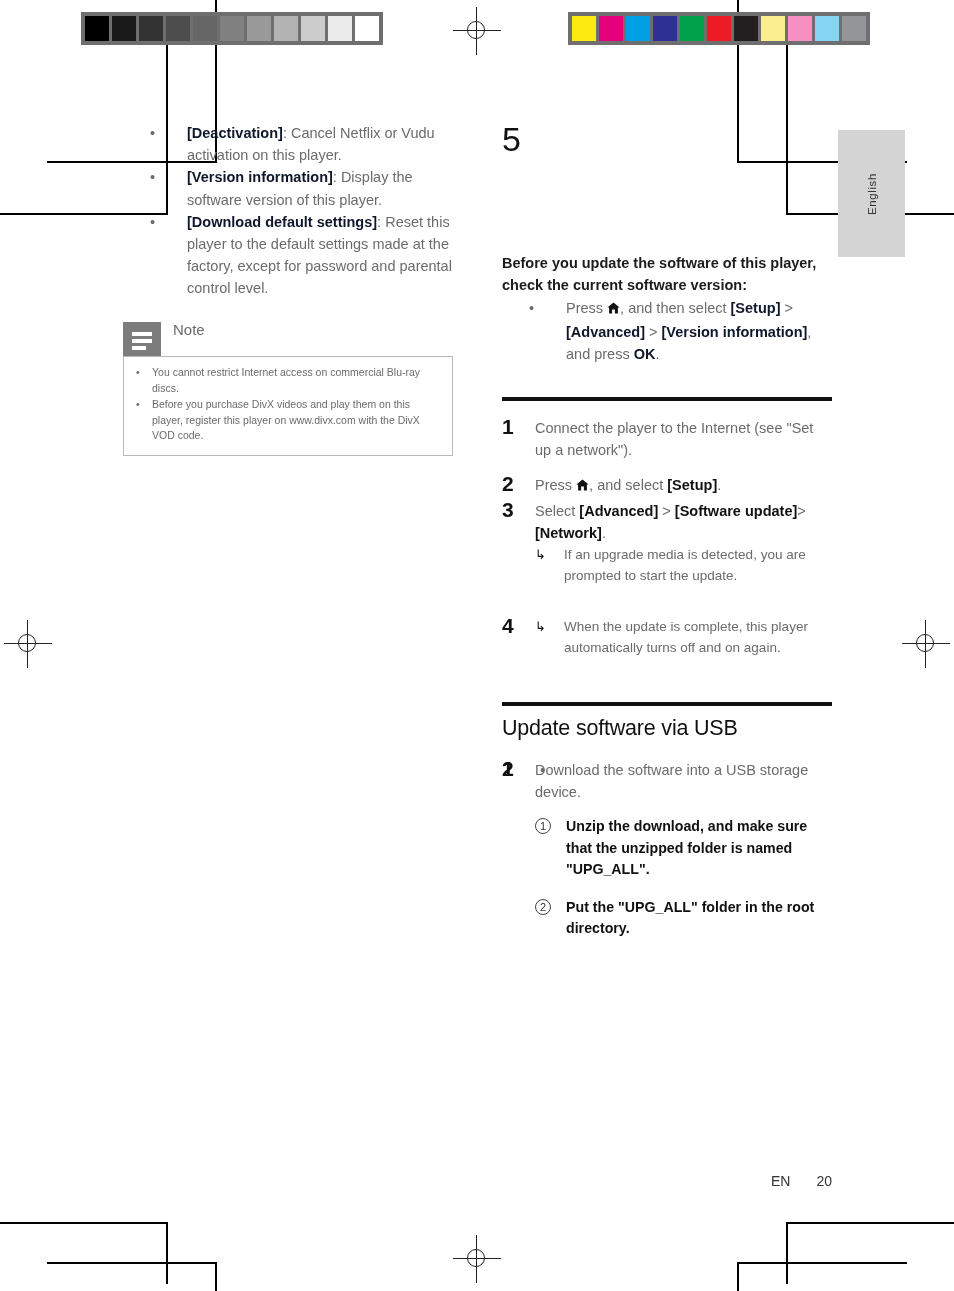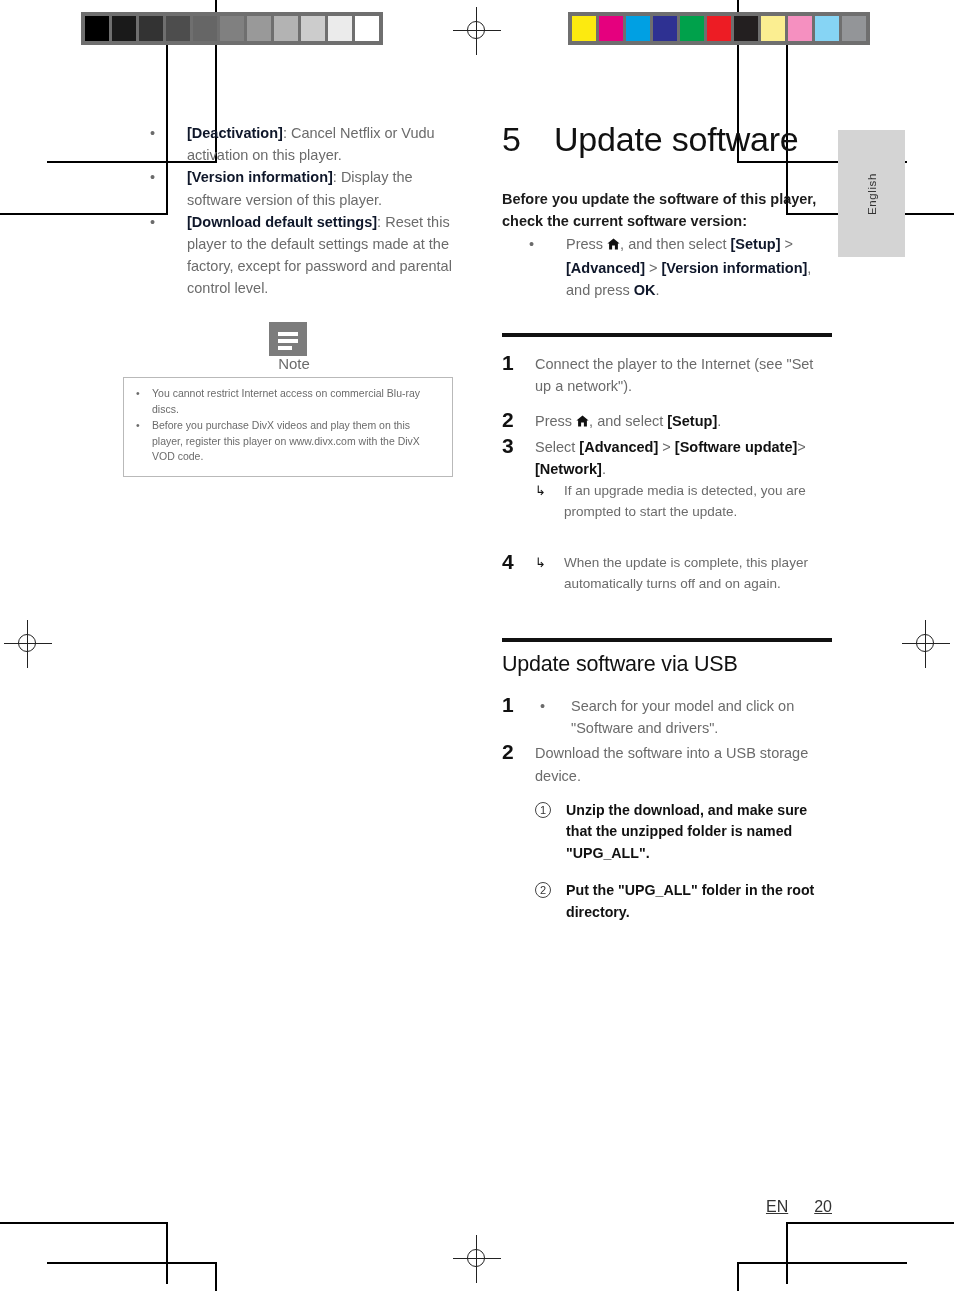--- a/index.html
+++ b/index.html
@@ -103,22 +103,21 @@
     position: absolute;
     left: 9px;
     height: 4px;
     background: #fff;
   }
   .note-tab .bar.b1 { top: 10px; width: 20px; }
   .note-tab .bar.b2 { top: 17px; width: 20px; }
   .note-tab .bar.b3 { top: 24px; width: 14px; }
   .note-head {
     display: flex;
-    align-items: center;
-    flex-direction: column;
+    align-items: flex-start;
   }
   .note-title {
     font-size: 15px;
     color: #6b6b6b;
     margin-left: 12px;
     padding-bottom: 6px;
     line-height: 1;
   }
   .note-body {
     border: 1px solid #b9b9b9;
@@ -261,27 +260,26 @@
     transform: translate(-50%,-50%) rotate(-90deg);
     white-space: nowrap;
     font-size: 11.5px;
     color: #333;
     letter-spacing: 0.6px;
   }
 
   
   .footer {
     position: absolute;
-    left: 700px; top: 1198px;
+    left: 700px; top: 1173px;
     width: 132px;
     display: flex;
     justify-content: flex-end;
-    font-size: 16px;
+    font-size: 14px;
     color: #333;
-    text-decoration: underline;
   }
   .footer .en { margin-right: 26px; }
 
   .home-ico { display: inline-block; vertical-align: -1px; }
 </style>
 </head>
 <body>
 
 <div id="page">
 
@@ -376,24 +374,23 @@
           <li><span class="bullet">•</span><span>You cannot restrict Internet access on commercial Blu-ray discs.</span></li>
           <li><span class="bullet">•</span><span>Before you purchase DivX videos and play them on this player, register this player on www.divx.com with the DivX VOD code.</span></li>
         </ul>
     </div>
   </div>
 
   <div class="col right-col">
 
     <h1 class="chapter">
       <span class="num">5</span>
-      <span class="ttl">Update software</span>
     </h1>
 
-    <p class="lead" style="margin-top:32px;">Before you update the software of this player, check the current software version:</p>
+    <p class="lead" style="margin-top:96px;">Before you update the software of this player, check the current software version:</p>
 
     <ul class="bullets" style="margin-top:1px;">
       <li>
         <span class="bullet">•</span>
         <span><span>Press </span><span class="home-ico"><svg width="13" height="12" viewBox="0 0 13 12" aria-hidden="true">
                 <path d="M6.5 0.4 L12.6 5.6 L10.9 5.6 L10.9 11.4 L7.9 11.4 L7.9 7.6 L5.1 7.6 L5.1 11.4 L2.1 11.4 L2.1 5.6 L0.4 5.6 Z" fill="#111"></path>
               </svg></span><span>, and then select </span><b>[Setup]</b><span> &gt; </span><b>[Advanced]</b><span> &gt; </span><b>[Version information]</b><span>, and press </span><b>OK</b><span>.</span></span>
       </li>
     </ul>
 
@@ -428,21 +425,20 @@
     </ol>
 
     <div class="sec-rule" style="margin-top:44px;"></div>
     <h2 class="sec-title">Update software via USB</h2>
 
     <ol class="steps" style="margin-top:17px;">
       <li>
         <span class="stepnum">1</span>
         <div class="sub-bullet">
           <span class="bullet">•</span>
-          <span>Search for your model and click on "Software and drivers".</span>
         </div>
       </li>
       <li style="margin-top:3px;">
         <span class="stepnum">2</span>
         <span>Download the software into a USB storage device.</span>
         <div class="circ-item">
           <span class="cnum">1</span>
           <span>Unzip the download, and make sure that the unzipped folder is named "UPG_ALL".</span>
         </div>
         <div class="circ-item" style="margin-top:16px;">

